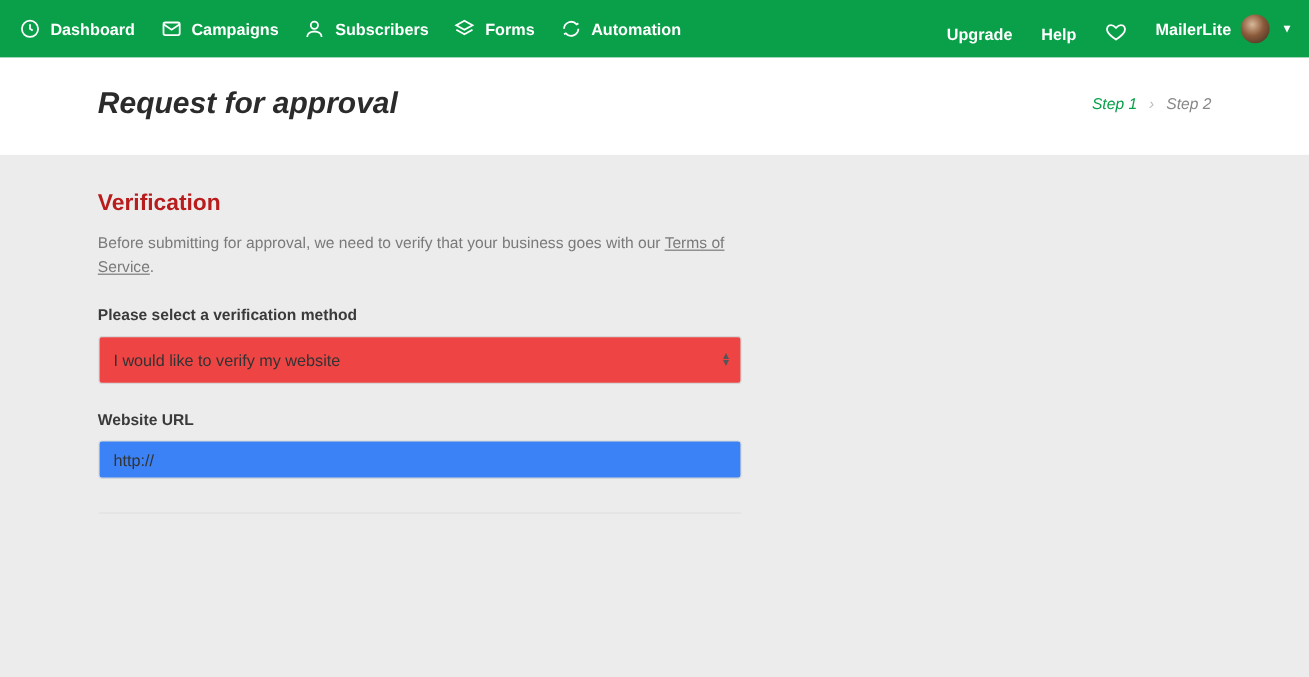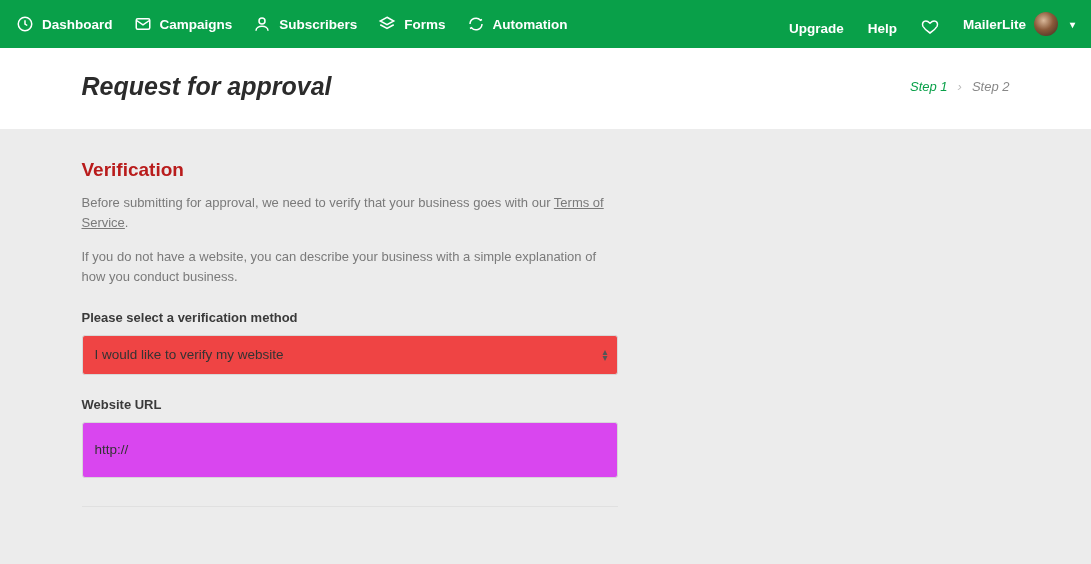--- a/index.html
+++ b/index.html
@@ -28,21 +28,21 @@
 .section-title { font-size: 19px; font-weight: 700; color: #b91c1c; margin-bottom: 12px; }
 .para { font-size: 13px; color: #7a7a7a; line-height: 1.55; margin-bottom: 14px; }
 .tos-link { color: #7a7a7a; text-decoration: underline; cursor: pointer; }
 
 .field-label { font-size: 13px; font-weight: 600; color: #3a3a3a; margin-bottom: 10px; margin-top: 22px; }
 
 .select-wrap { position: relative; }
 .select-box { width: 100%; height: 40px; background: #ef4444; border: 1px solid #d7d7d7; border-radius: 3px; padding: 0 30px 0 12px; font-size: 13.5px; color: #333; display: flex; align-items: center; cursor: pointer; }
 .select-arrows { position: absolute; right: 10px; top: 50%; transform: translateY(-50%); font-size: 10px; color: #555; line-height: 0.6; display: flex; flex-direction: column; pointer-events: none; }
 
-.text-input { width: 100%; height: 56px; background: #d946ef; border: 1px solid #d7d7d7; border-radius: 3px; padding: 0 12px; font-size: 13.5px; color: #333; font-family: inherit; }
+.text-input { width: 100%; height: 32px; background: #3b82f6; border: 1px solid #d7d7d7; border-radius: 3px; padding: 0 12px; font-size: 13.5px; color: #333; font-family: inherit; }
 
 .divider { border: none; border-top: 1px solid #e0e0e0; margin: 28px 0 24px 0; }
 </style>
 </head>
 <body>
 
 <div class="top-nav">
   <div class="nav-left">
     <div class="nav-item">
       <span class="nav-icon">
@@ -122,21 +122,20 @@
     </div>
   </div>
 </div>
 
 <div class="content">
   <div class="form-col">
     <h2 class="section-title">Verification</h2>
     <p class="para">
       <span>Before submitting for approval, we need to verify that your business goes with our </span><a class="tos-link">Terms of Service</a><span>.</span>
     </p>
-    <p class="para">If you do not have a website, you can describe your business with a simple explanation of how you conduct business.</p>
 
     <div class="field-label">Please select a verification method</div>
     <div class="select-wrap">
       <div class="select-box">I would like to verify my website</div>
       <div class="select-arrows">
           <span>▴</span>
           <span>▾</span>
         </div>
     </div>
 

